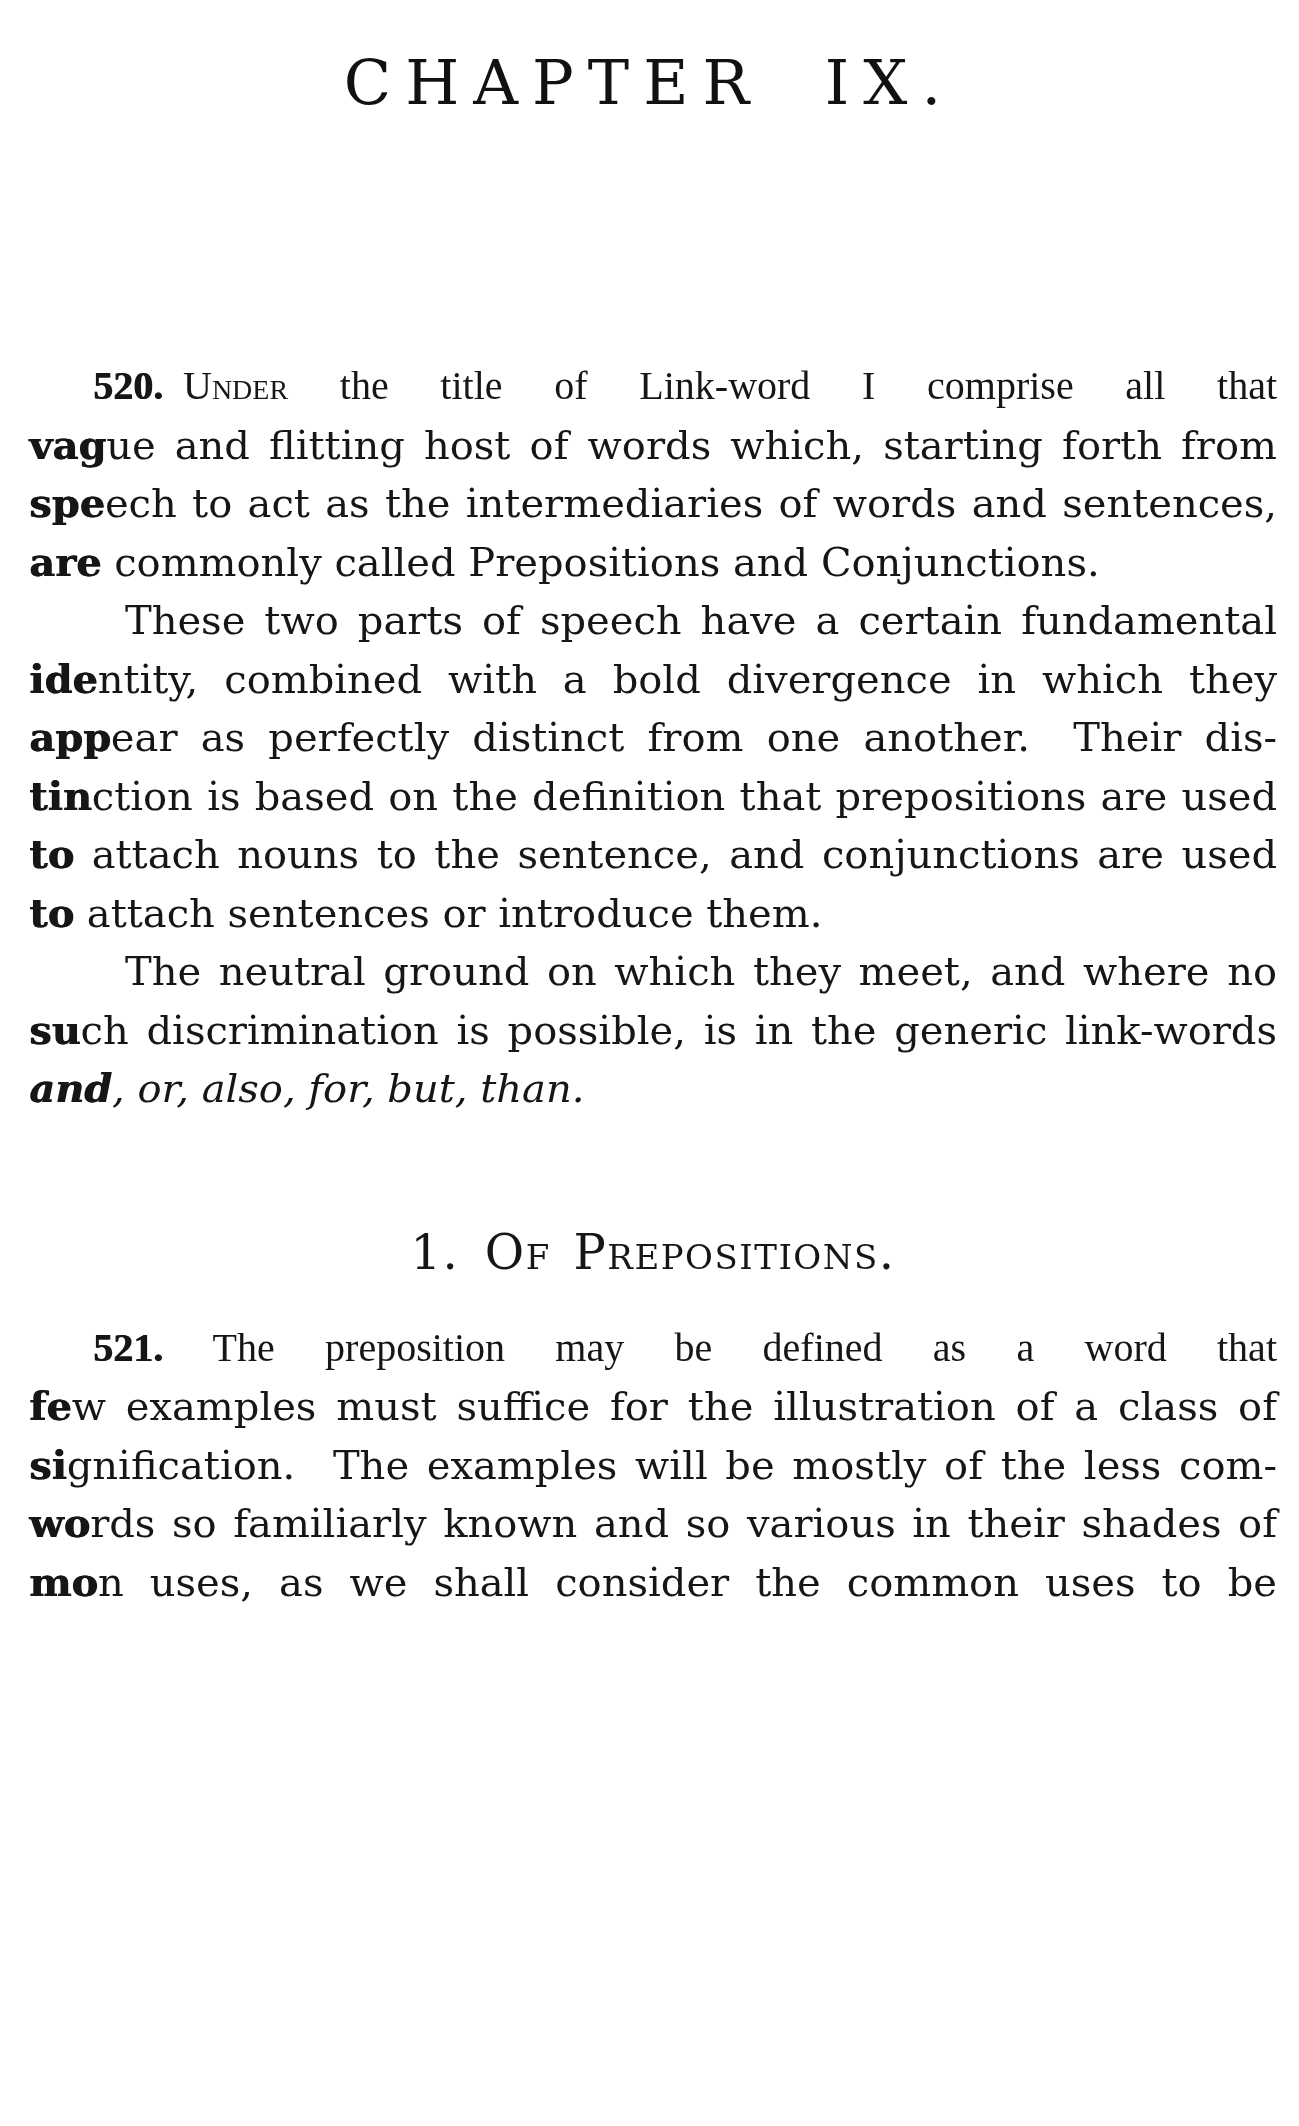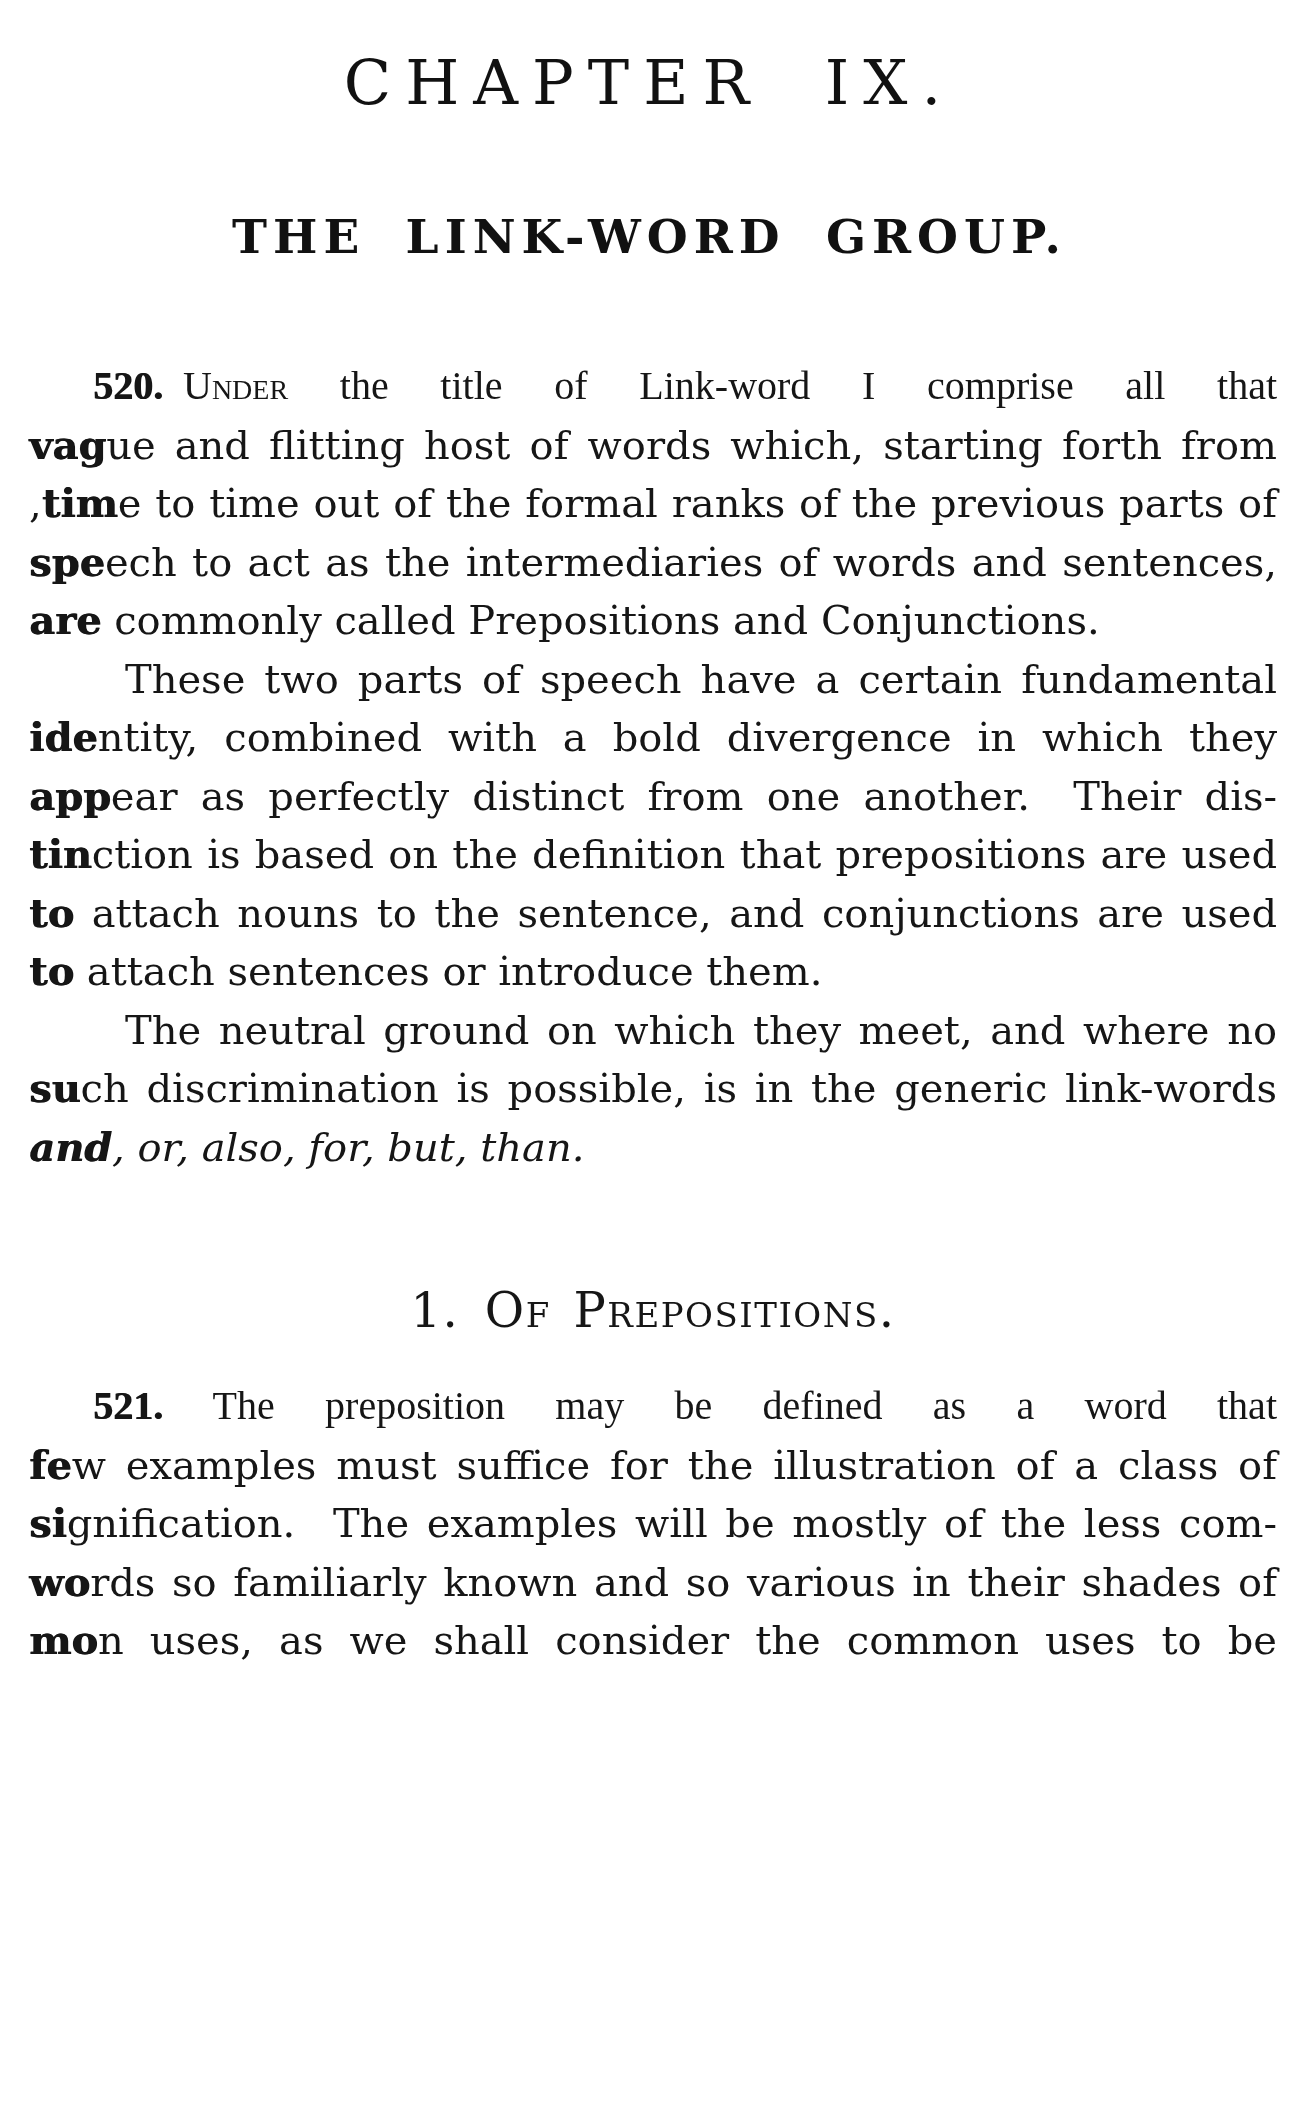--- a/index.html
+++ b/index.html
@@ -83,26 +83,24 @@
     font-style: italic;
     font-weight: 700;
     text-shadow: 0.8px 0 0 currentColor;
   }
 </style>
 </head>
 <body>
 
 <div class="page">
   <div class="chapter-heading">CHAPTER IX.</div>
-  <div class="group-title">THE LINK-WORD GROUP.</div>
   <div class="text-body">
       <div class="para">
         <div class="line j num"><span class="seg-b">520.</span><span class="seg-sc"> Under</span><span class="seg-n"> the title of Link-word I comprise all that</span></div>
         <div class="line j"><span class="seg-b">vag</span><span class="seg-n">ue and flitting host of words which, starting forth from</span></div>
-        <div class="line j"><span class="seg-n">,</span><span class="seg-b">tim</span><span class="seg-n">e to time out of the formal ranks of the previous parts of</span></div>
         <div class="line j"><span class="seg-b">spe</span><span class="seg-n">ech to act as the intermediaries of words and sentences,</span></div>
         <div class="line"><span class="seg-b">are</span><span class="seg-n"> commonly called Prepositions and Conjunctions.</span></div>
       </div>
       <div class="para">
         <div class="line j ind"><span class="seg-n">These two parts of speech have a certain fundamental</span></div>
         <div class="line j"><span class="seg-b">ide</span><span class="seg-n">ntity, combined with a bold divergence in which they</span></div>
         <div class="line j"><span class="seg-b">app</span><span class="seg-n">ear as perfectly distinct from one another.  Their dis-</span></div>
         <div class="line j"><span class="seg-b">tin</span><span class="seg-n">ction is based on the definition that prepositions are used</span></div>
         <div class="line j"><span class="seg-b">to</span><span class="seg-n"> attach nouns to the sentence, and conjunctions are used</span></div>
         <div class="line"><span class="seg-b">to</span><span class="seg-n"> attach sentences or introduce them.</span></div>

